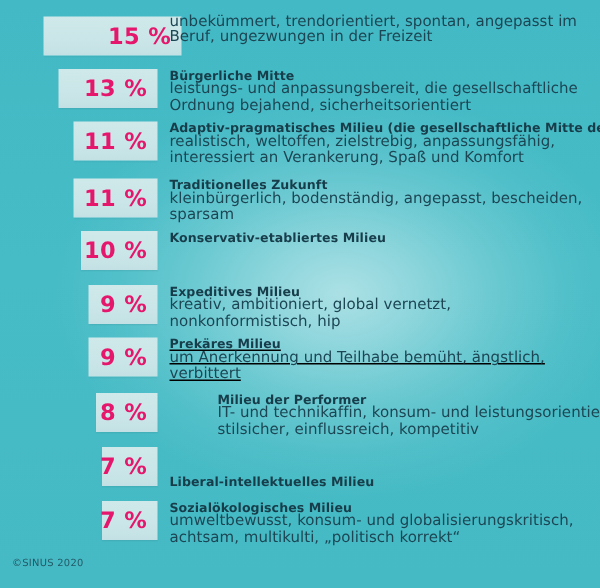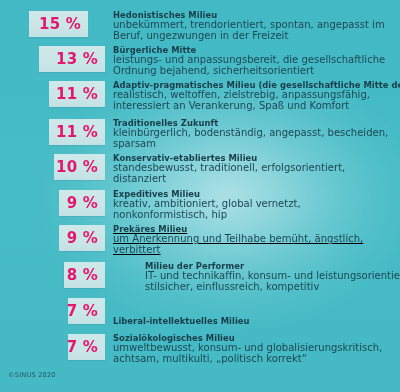--- a/index.html
+++ b/index.html
@@ -71,25 +71,24 @@
     letter-spacing:0.2px;
     opacity:0.88;
   }
 </style>
 </head>
 <body>
 
 <div id="infographic">
   <div class="rows" id="rows">
       <div class="row" style="top: 11px;">
-        <div class="bar" style="left: 29px; width: 59px; top: 0px;">
+        <div class="bar" style="left: 29px; width: 92px; top: 0px;">
           <div class="value">15 %</div>
         </div>
         <div class="txt" style="top: -1px;">
-          <div class="title">Hedonistisches Milieu</div>
           <div class="desc">unbekümmert, trendorientiert, spontan, angepasst im Beruf, ungezwungen in der Freizeit</div>
         </div>
       </div>
       <div class="row" style="top: 46px;">
         <div class="bar" style="left: 39px; width: 66px; top: 0px;">
           <div class="value">13 %</div>
         </div>
         <div class="txt" style="top: -1px;">
           <div class="title">Bürgerliche Mitte</div>
           <div class="desc">leistungs- und anpassungsbereit, die gesellschaftliche Ordnung bejahend, sicherheitsorientiert</div>
@@ -112,21 +111,20 @@
           <div class="title">Traditionelles Zukunft</div>
           <div class="desc">kleinbürgerlich, bodenständig, angepasst, bescheiden, sparsam</div>
         </div>
       </div>
       <div class="row" style="top: 154px;">
         <div class="bar" style="left: 54px; width: 51px; top: 0px; padding-left: 32px;">
           <div class="value">10 %</div>
         </div>
         <div class="txt" style="top: -1px;">
           <div class="title">Konservativ-etabliertes Milieu</div>
-          <div class="desc">standesbewusst, traditionell, erfolgsorientiert, distanziert</div>
         </div>
       </div>
       <div class="row" style="top: 190px;">
         <div class="bar" style="left: 59px; width: 46px; top: 0px;">
           <div class="value">9 %</div>
         </div>
         <div class="txt" style="top: -1px;">
           <div class="title">Expeditives Milieu</div>
           <div class="desc">kreativ, ambitioniert, global vernetzt, nonkonformistisch, hip</div>
         </div>

